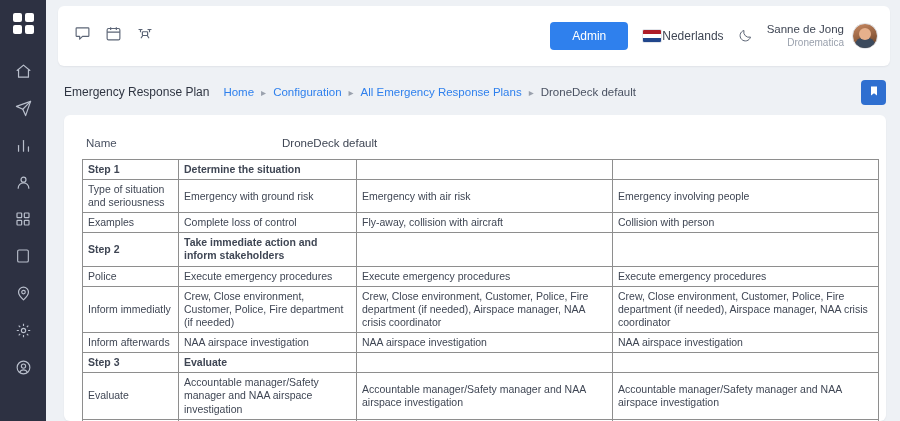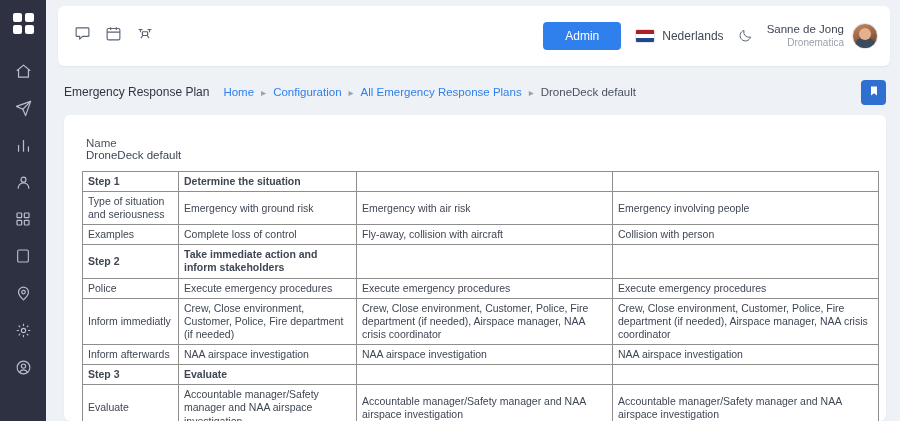--- a/index.html
+++ b/index.html
@@ -73,21 +73,21 @@
   .admin-btn {
     background: #2f80ed;
     color: #fff;
     border: none;
     border-radius: 4px;
     font-size: 12px;
     padding: 7px 22px;
     cursor: pointer;
     font-family: "Liberation Sans", sans-serif;
   }
-  .lang { display: flex; align-items: flex-start; gap: 7px; cursor: pointer; }
+  .lang { display: flex; align-items: flex-start; cursor: pointer; }
   .flag {
     width: 20px; height: 14px;
     border-radius: 2px;
     overflow: hidden;
     display: flex; flex-direction: column;
     border: 1px solid #e2e5ea;
   }
   .flag i { display: block; height: 33.33%; }
   .flag .r { background: #ae1c28; }
   .flag .w { background: #ffffff; }
@@ -158,21 +158,20 @@
     padding: 22px 18px 18px 18px;
     box-shadow: 0 1px 2px rgba(16,24,40,.05);
     height: 307px;
     overflow: hidden;
   }
   .name-row {
     display: flex;
     font-size: 11.5px;
     color: #4a5262;
     padding: 0 0 10px 4px;
-    flex-direction: column;
   }
   .name-label { width: 196px; }
   .name-value { color: #3f4654; }
 
   table.erp {
     width: 100%;
     border-collapse: collapse;
     table-layout: fixed;
     font-size: 10.5px;
     color: #3f4654;

